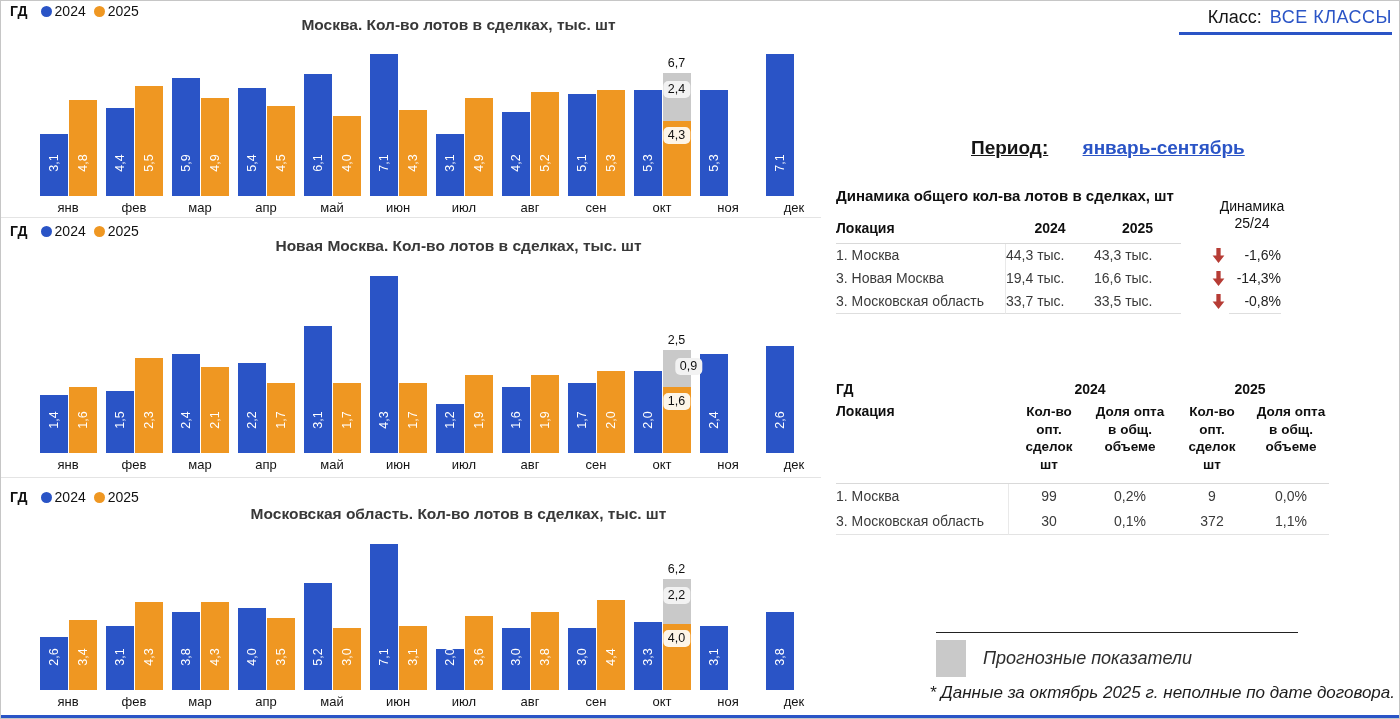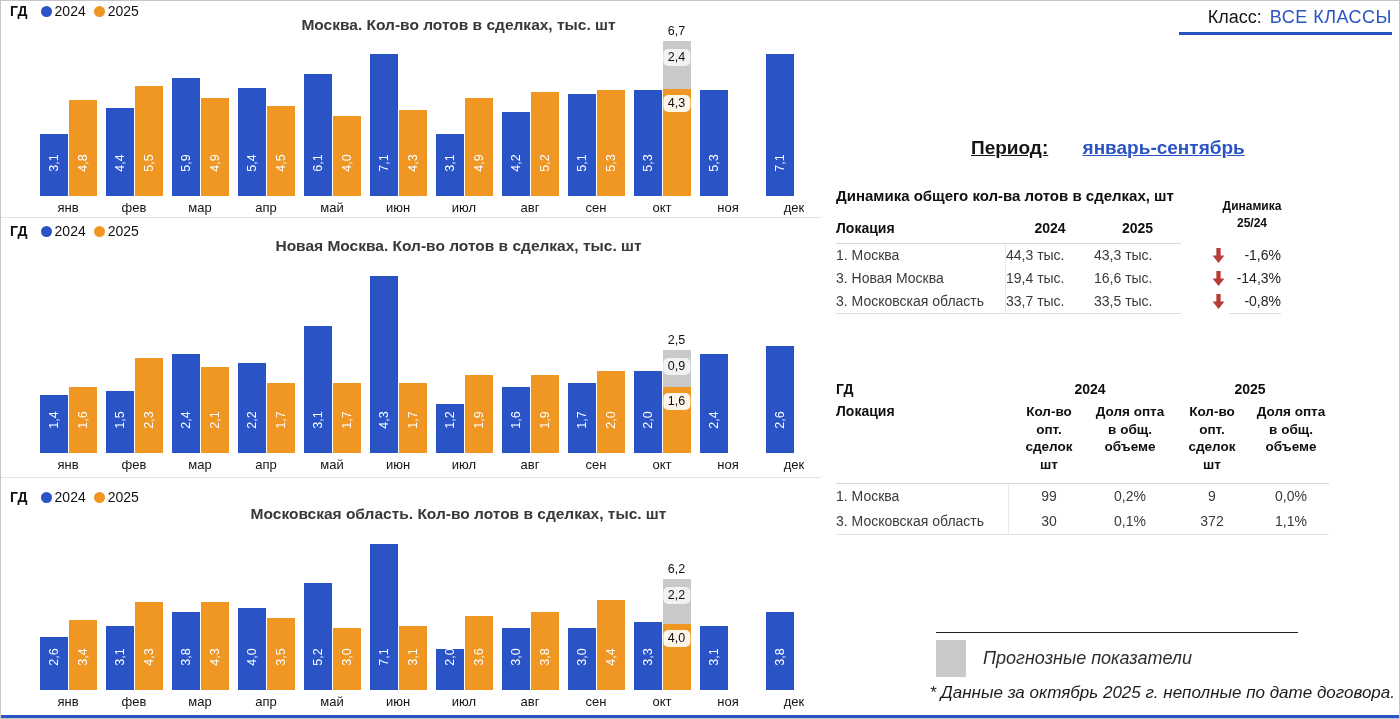--- a/index.html
+++ b/index.html
@@ -47,21 +47,21 @@
   .class-label{color:#161616;}
   .class-value{color:var(--blue);margin-left:3px;letter-spacing:.5px;}
   .class-underline{position:absolute;top:31px;right:5px;width:213px;height:3px;background:var(--blue);}
   .period-row{position:absolute;top:136px;left:142px;font-size:19px;font-weight:bold;white-space:nowrap;}
   .period-label{color:#161616;text-decoration:underline;}
   .period-value{color:var(--blue);text-decoration:underline;margin-left:29px;}
 
   .t1{position:absolute;top:186px;left:7px;width:556px;}
   .t1-title{font-weight:bold;font-size:15px;color:#0f0f0f;white-space:nowrap;}
   .t1-dyn{position:absolute;top:11px;left:366px;width:100px;text-align:center;
-          font-weight:bold;font-size:12px;line-height:17px;color:#0f0f0f;white-space:pre-line;}
+          font-weight:normal;font-size:14px;line-height:17px;color:#0f0f0f;white-space:pre-line;}
   .t1-grid{display:grid;grid-template-columns:170px 88px 87px 48px 52px;margin-top:8px;}
   .t1-h{font-weight:bold;font-size:14px;color:#0f0f0f;padding:8px 0 7px;}
   .t1-h.c1{text-align:left;} .t1-h.cn{text-align:center;}
   .t1-h.rule{border-bottom:1px solid #d9d9d9;}
   .t1-cell{font-size:14px;color:#3a3a3a;height:23px;line-height:23px;}
   .t1-loc{text-align:left;border-right:1px solid #e9e9e9;}
   .t1-num{}
   .t1-arrow{display:flex;justify-content:flex-end;align-items:center;padding-right:4px;}
   .t1-pct{text-align:right;color:#222;}
   .t1-cell.bline{border-bottom:1px solid #dedede;}
@@ -205,21 +205,21 @@
                 <span class="bval">5,3</span>
               </div>
             </div>
             <div class="mlabel">сен</div>
           </div>
           <div class="slot">
             <div class="bars" style="height: 150px;">
               <div class="bar bar-blue" style="height: 106px;">
                 <span class="bval">5,3</span>
               </div>
-              <div class="bar bar-stack" style="height: 155px;">
+              <div class="bar bar-stack" style="height: 123px;">
                 <span class="tlabel">6,7</span>
                 <div class="seg-gray" style="height: 48px;"></div>
                 <div class="seg-orange"></div>
                 <span class="blab blab-g" style="top: 8px;">2,4</span>
                 <span class="blab blab-o" style="top: 54px;">4,3</span>
               </div>
             </div>
             <div class="mlabel">окт</div>
           </div>
           <div class="slot">
@@ -356,21 +356,21 @@
           </div>
           <div class="slot">
             <div class="bars" style="height: 183px;">
               <div class="bar bar-blue" style="height: 82.2472px;">
                 <span class="bval">2,0</span>
               </div>
               <div class="bar bar-stack" style="height: 102.809px;">
                 <span class="tlabel">2,5</span>
                 <div class="seg-gray" style="height: 37.0112px;"></div>
                 <div class="seg-orange"></div>
-                <span class="blab blab-g" style="top: 8px;">0,9</span>
+                <span class="blab blab-g" style="top: 8px; margin-left: 12px;">0,9</span>
                 <span class="blab blab-o" style="top: 43.0112px;">1,6</span>
               </div>
             </div>
             <div class="mlabel">окт</div>
           </div>
           <div class="slot">
             <div class="bars" style="height: 183px;">
               <div class="bar bar-blue" style="height: 98.6966px;">
                 <span class="bval">2,4</span>
               </div>

